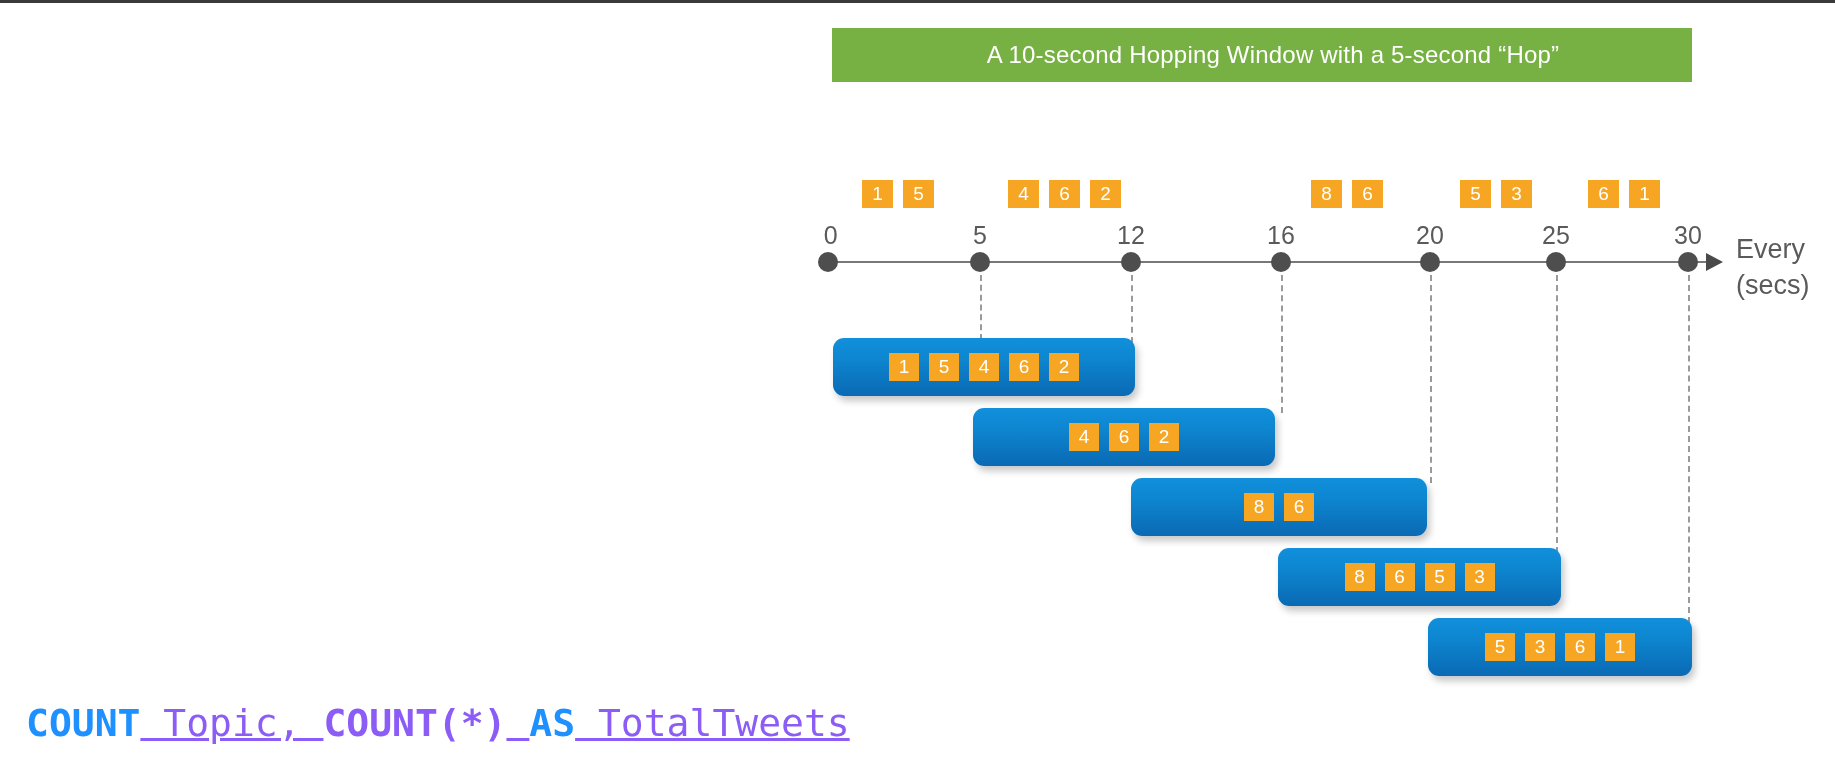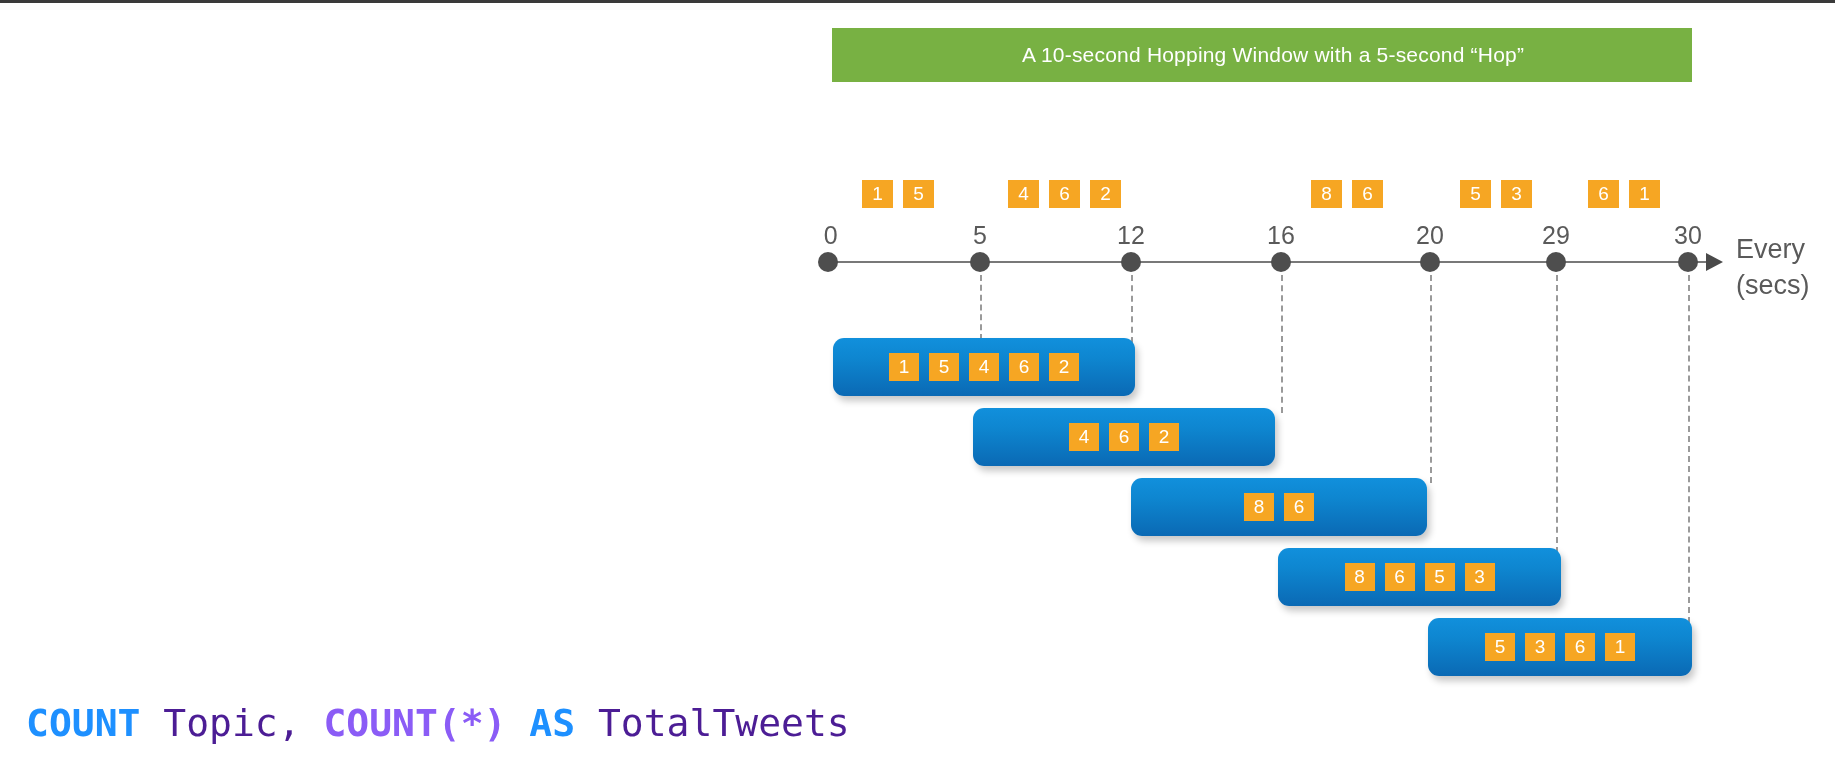--- a/index.html
+++ b/index.html
@@ -41,21 +41,21 @@
     top: 25px;
     width: 860px;
     height: 54px;
     background: #78B143;
     display: flex;
     align-items: center;
     justify-content: center;
   }
   #banner-text {
     color: #ffffff;
-    font-size: 21px;
+    font-size: 24px;
     font-family: "Liberation Sans", sans-serif;
     letter-spacing: 0.2px;
     margin-left: 22px;
   }
 
   
   #timeline-area {
     position: absolute;
     left: 0;
     top: 0;
@@ -160,21 +160,21 @@
     left: 26px;
     top: 580px;
     font-family: "DejaVu Sans Mono", monospace;
     font-size: 38px;
     line-height: 56px;
     color: #5a5a5a;
     white-space: pre;
   }
   .kw { color: #1E90FF; font-weight: bold; }
   .fn { color: #8b5cf6; font-weight: bold; }
-  .pl { color: #4c1d95; }
+  .pl { color: #8b5cf6; text-decoration: underline; }
 </style>
 </head>
 <body>
 
 <div id="slide">
 
 
   <div id="banner">
     <span id="banner-text">A 10-second Hopping Window with a 5-second “Hop”</span>
   </div>
@@ -186,21 +186,21 @@
         <div class="tick-label" style="left: 828px; top: 218px; transform: translateX(-30%);">0</div>
         <div class="tick-dot" style="left: 828px; top: 259px;"></div>
         <div class="tick-label" style="left: 980px; top: 218px;">5</div>
         <div class="tick-dot" style="left: 980px; top: 259px;"></div>
         <div class="tick-label" style="left: 1131px; top: 218px;">12</div>
         <div class="tick-dot" style="left: 1131px; top: 259px;"></div>
         <div class="tick-label" style="left: 1281px; top: 218px;">16</div>
         <div class="tick-dot" style="left: 1281px; top: 259px;"></div>
         <div class="tick-label" style="left: 1430px; top: 218px;">20</div>
         <div class="tick-dot" style="left: 1430px; top: 259px;"></div>
-        <div class="tick-label" style="left: 1556px; top: 218px;">29</div>
+        <div class="tick-label" style="left: 1556px; top: 218px;">25</div>
         <div class="tick-dot" style="left: 1556px; top: 259px;"></div>
         <div class="tick-label" style="left: 1688px; top: 218px; text-align: center;">30</div>
         <div class="tick-dot" style="left: 1688px; top: 259px;"></div>
       </div>
     <div id="dashes">
         <div class="dash-line" style="left: 980px; top: 272px; height: 65px;"></div>
         <div class="dash-line" style="left: 1131px; top: 272px; height: 68px;"></div>
         <div class="dash-line" style="left: 1281px; top: 272px; height: 138px;"></div>
         <div class="dash-line" style="left: 1430px; top: 272px; height: 208px;"></div>
         <div class="dash-line" style="left: 1556px; top: 272px; height: 278px;"></div>

